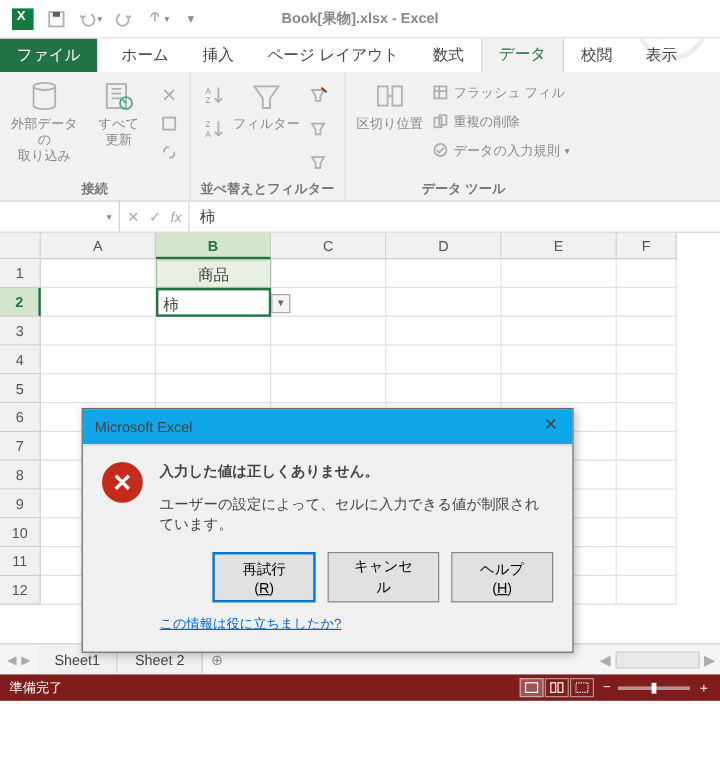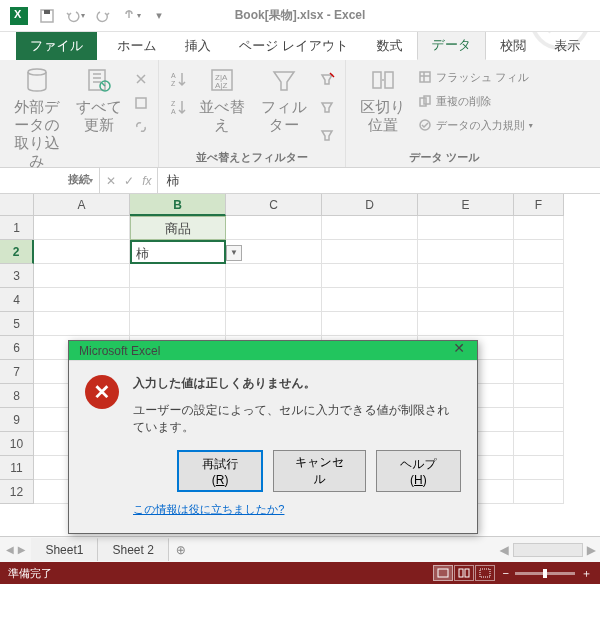--- a/index.html
+++ b/index.html
@@ -8,33 +8,33 @@
 
 .titlebar { height: 32px; background: #fff; display: flex; align-items: center; border-bottom: 1px solid #e1e1e1; position: relative; }
 .qat { display: flex; align-items: center; padding-left: 6px; gap: 2px; }
 .qat-btn { width: 26px; height: 24px; display: flex; align-items: center; justify-content: center; color: #606060; }
 .excel-logo { width: 18px; height: 18px; background: #107c41; position: relative; }
 .excel-logo::after { content: "X"; color: #fff; font-size: 11px; font-weight: bold; position: absolute; left: 4px; top: 1px; }
 .title-text { position: absolute; left: 50%; transform: translateX(-50%); color: #888; font-size: 12px; font-weight: bold; }
 .watermark { position: absolute; right: 0; top: 0; width: 300px; height: 70px; opacity: 0.15; pointer-events: none; }
 
 
-.ribbon-tabs { height: 28px; display: flex; align-items: flex-end; background: #fff; padding-left: 16px; }
+.ribbon-tabs { height: 28px; display: flex; align-items: flex-end; background: #fff; padding-left: 0; }
 .rtab { padding: 5px 14px; font-size: 13px; color: #444; cursor: pointer; }
 .rtab.file { background: #217346; color: #fff; margin-right: 6px; }
 .rtab.active { border: 1px solid #d4d4d4; border-bottom: 1px solid #f1f1f1; background: #f1f1f1; color: #217346; }
 
 
 .ribbon { height: 108px; background: #f1f1f1; border-bottom: 1px solid #d4d4d4; display: flex; }
 .rgroup { border-right: 1px solid #e1e1e1; padding: 4px 8px 2px 8px; display: flex; flex-direction: column; justify-content: space-between; }
 .rgroup-body { display: flex; gap: 4px; flex: 1; align-items: flex-start; }
 .rgroup-label { text-align: center; font-size: 11px; color: #777; padding-top: 2px; font-weight: bold; }
 .rbtn-big { display: flex; flex-direction: column; align-items: center; width: 58px; color: #888; gap: 2px; }
 .rbtn-big .ico { width: 32px; height: 32px; display: flex; align-items: center; justify-content: center; }
-.rbtn-big .lbl { font-size: 15px; text-align: center; line-height: 1.2; }
+.rbtn-big .lbl { font-size: 11px; text-align: center; line-height: 1.2; }
 .rbtn-small { display: flex; align-items: center; gap: 4px; color: #888; font-size: 11px; height: 22px; padding: 0 2px; }
 .rcol { display: flex; flex-direction: column; gap: 2px; }
 .ico-svg { stroke: #b0b0b0; fill: none; stroke-width: 1.5; }
 .caret { font-size: 8px; color: #888; }
 
 
 .fbar { height: 26px; border-bottom: 1px solid #d4d4d4; display: flex; align-items: center; }
 .namebox { width: 100px; height: 100%; border-right: 1px solid #d4d4d4; display: flex; align-items: center; padding-left: 8px; font-size: 12px; position: relative; }
 .namebox .caret { position: absolute; right: 6px; }
 .fbar-btns { display: flex; align-items: center; padding: 0 6px; gap: 8px; color: #aaa; border-right: 1px solid #d4d4d4; height: 100%; }
@@ -50,21 +50,21 @@
 .row { display: flex; height: 24px; }
 .rh { width: 34px; border-right: 1px solid #ccc; border-bottom: 1px solid #ccc; background: #f0f0f0; text-align: center; line-height: 24px; color: #555; }
 .rh.sel { background: #d3e5ca; border-right: 2px solid #217346; color: #217346; font-weight: bold; }
 .cell { width: 96px; border-right: 1px solid #e1e1e1; border-bottom: 1px solid #e1e1e1; padding: 2px 4px; line-height: 20px; position: relative; font-size: 13px; }
 .cell.hdr { background: #e8f0e4; text-align: center; border: 1px solid #a8c39a; }
 .cell.active { border: 2px solid #217346; z-index: 2; }
 .dd-arrow { position: absolute; right: -18px; top: 3px; width: 16px; height: 16px; border: 1px solid #aaa; background: #f5f5f5; display: flex; align-items: center; justify-content: center; font-size: 8px; color: #666; }
 
 
 .dialog { position: absolute; left: 68px; top: 340px; width: 410px; background: #f0f0f0; border: 1px solid #666; box-shadow: 2px 2px 8px rgba(0,0,0,0.3); z-index: 100; }
-.dlg-title { height: 20px; display: flex; align-items: center; justify-content: space-between; padding: 0 4px 0 10px; font-size: 12px; background: #22c55e; border-bottom: 1px solid #ddd; }
+.dlg-title { height: 30px; display: flex; align-items: center; justify-content: space-between; padding: 0 4px 0 10px; font-size: 12px; background: #0ea5e9; border-bottom: 1px solid #ddd; }
 .dlg-close { width: 28px; height: 22px; text-align: center; font-size: 14px; cursor: pointer; }
 .dlg-body { padding: 14px 16px 16px 16px; display: flex; gap: 14px; }
 .dlg-icon { width: 34px; height: 34px; border-radius: 50%; background: #c42b1c; color: #fff; display: flex; align-items: center; justify-content: center; font-size: 20px; font-weight: bold; flex-shrink: 0; }
 .dlg-content { flex: 1; display: flex; flex-direction: column; gap: 10px; font-size: 12px; }
 .dlg-msg1 { font-weight: bold; }
 .dlg-btns { display: flex; gap: 10px; margin-top: 4px; padding-left: 44px; }
 .dlg-btn { padding: 3px 16px; border: 1px solid #888; background: #e1e1e1; font-size: 12px; cursor: pointer; }
 .dlg-btn.primary { border: 2px solid #0078d4; }
 .dlg-link { color: #0066cc; text-decoration: underline; font-size: 11px; cursor: pointer; }
 .u { text-decoration: underline; }
@@ -202,30 +202,20 @@
               <path d="M13 3 L13 15 M10 12 L13 15 L16 12"></path>
             </svg>
           </div>
         <div class="rbtn-small">
             <svg width="18" height="18" class="ico-svg">
               <text x="2" y="8" font-size="7" fill="#999" stroke="none">Z</text>
               <text x="2" y="16" font-size="7" fill="#999" stroke="none">A</text>
               <path d="M13 3 L13 15 M10 12 L13 15 L16 12"></path>
             </svg>
           </div>
-      </div>
-      <div class="rbtn-big">
-        <div class="ico">
-            <svg width="28" height="28" class="ico-svg">
-              <rect x="4" y="4" width="20" height="20"></rect>
-              <text x="7" y="14" font-size="8" fill="#999" stroke="none">Z|A</text>
-              <text x="7" y="22" font-size="8" fill="#999" stroke="none">A|Z</text>
-            </svg>
-          </div>
-        <div class="lbl">並べ替え</div>
       </div>
       <div class="rbtn-big">
         <div class="ico">
             <svg width="28" height="28" class="ico-svg">
               <path d="M4 6 L24 6 L17 16 L17 24 L11 24 L11 16 Z"></path>
             </svg>
           </div>
         <div class="lbl">フィルター</div>
       </div>
       <div class="rcol" style="padding-top:4px;gap:6px">

